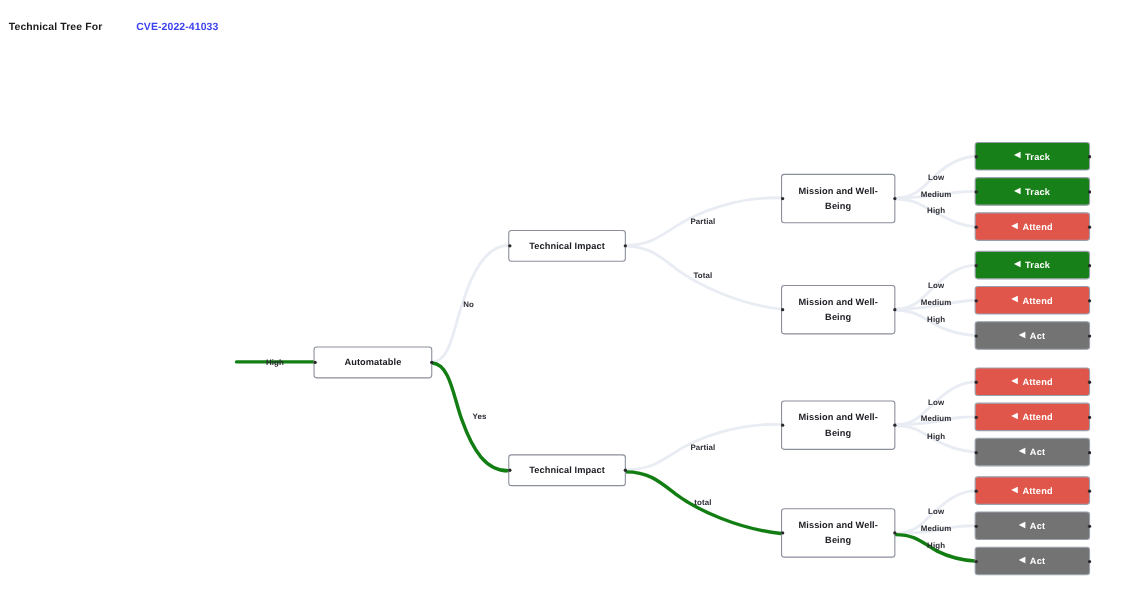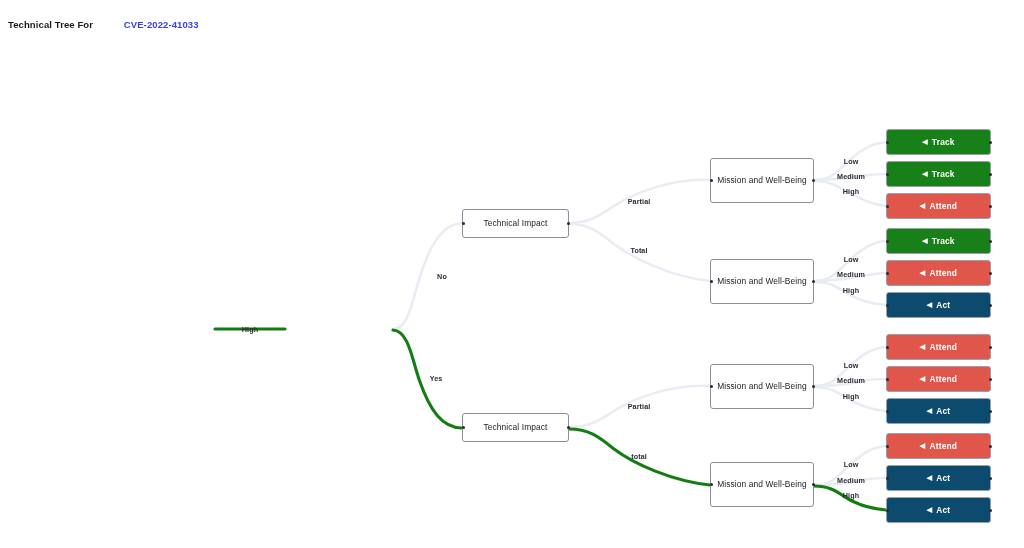--- a/index.html
+++ b/index.html
@@ -53,20 +53,21 @@
     background: #ffffff;
     color: #1c1c22;
     display: flex;
     align-items: center;
     justify-content: center;
     text-align: center;
     font-size: 8.4px;
     line-height: 13px;
     padding: 0 6px;
     letter-spacing: .1px;
+    font-weight: bold;
   }
   .node.two-line { line-height: 13.5px; }
 
   
   .dot {
     position: absolute;
     width: 3px; height: 3px;
     background: #2a2a2a;
     border-radius: 50%;
   }
@@ -91,21 +92,21 @@
   }
   .leaf .tri {
     font-size: 7px;
     margin-right: 4px;
     line-height: 1;
     position: relative;
     top: -.3px;
   }
   .leaf.track  { background: #188018; }
   .leaf.attend { background: #e1564a; }
-  .leaf.act    { background: #0c4a6e; text-align: center; }
+  .leaf.act    { background: #737373; text-align: center; }
 
   
   .elabel {
     position: absolute;
     font-size: 7.2px;
     font-weight: bold;
     color: #2b2b33;
     white-space: nowrap;
     letter-spacing: .1px;
   }
@@ -143,20 +144,25 @@
     <path class="edge-pale" d="M814,386 C834,386 840,374 852,364 C862,355 872,348 886,347"></path>
     <path class="edge-pale" d="M814,386 C840,386 856,383 868,380 C876,379 880,379 886,379"></path>
     <path class="edge-pale" d="M814,387 C834,387 840,395 852,401 C862,406 872,410 886,411"></path>
 
     <path class="edge-pale" d="M814,485 C834,485 840,473 852,463 C862,454 872,447 886,446"></path>
     <path class="edge-pale" d="M814,485 C840,485 856,482 868,479 C876,478 880,478 886,478"></path>
     <path class="edge-green" d="M814,486 C834,486 840,495 852,501 C862,506 872,509 886,510"></path>
   </svg>
 
 
+  <div class="node" style="left:285px; top:315px; width:108px; height:29px;">
+    <span class="dot left"></span>
+    <span class="dot right"></span>
+    <span>Automatable</span>
+  </div>
 
   <div class="node" style="left:462px; top:209px; width:107px; height:29px;">
     <span class="dot left"></span>
     <span class="dot right"></span>
     <span>Technical Impact</span>
   </div>
 
   <div class="node" style="left:462px; top:413px; width:107px; height:29px;">
     <span class="dot left"></span>
     <span class="dot right"></span>
@@ -181,21 +187,21 @@
     <span>Mission and Well-Being</span>
   </div>
 
   <div class="node two-line" style="left:710px; top:462px; width:104px; height:45px;">
     <span class="dot left"></span>
     <span class="dot right"></span>
     <span>Mission and Well-Being</span>
   </div>
 
   <div class="elabel mid" style="left:250px; top:325px;">High</div>
-  <div class="elabel mid" style="left:442px; top:272px;">No</div>
+  <div class="elabel mid" style="left:426px; top:272px;">No</div>
   <div class="elabel mid" style="left:436px; top:374px;">Yes</div>
 
   <div class="elabel mid" style="left:639px; top:197px;">Partial</div>
   <div class="elabel mid" style="left:639px; top:246px;">Total</div>
   <div class="elabel mid" style="left:639px; top:402px;">Partial</div>
   <div class="elabel mid" style="left:639px; top:452px;">total</div>
 
   <div class="elabel mid" style="left:851px; top:157px;">Low</div>
   <div class="elabel mid" style="left:851px; top:172px;">Medium</div>
   <div class="elabel mid" style="left:851px; top:187px;">High</div>

